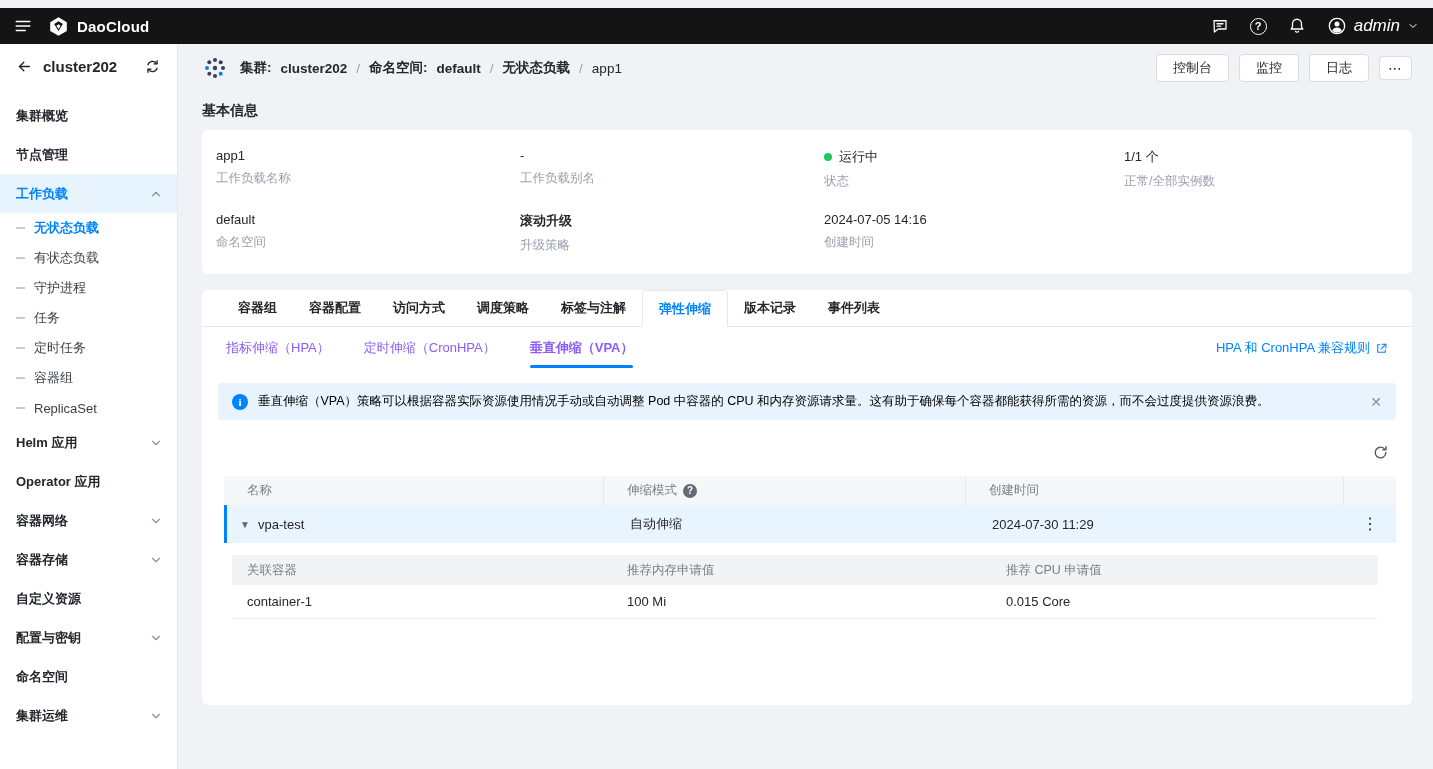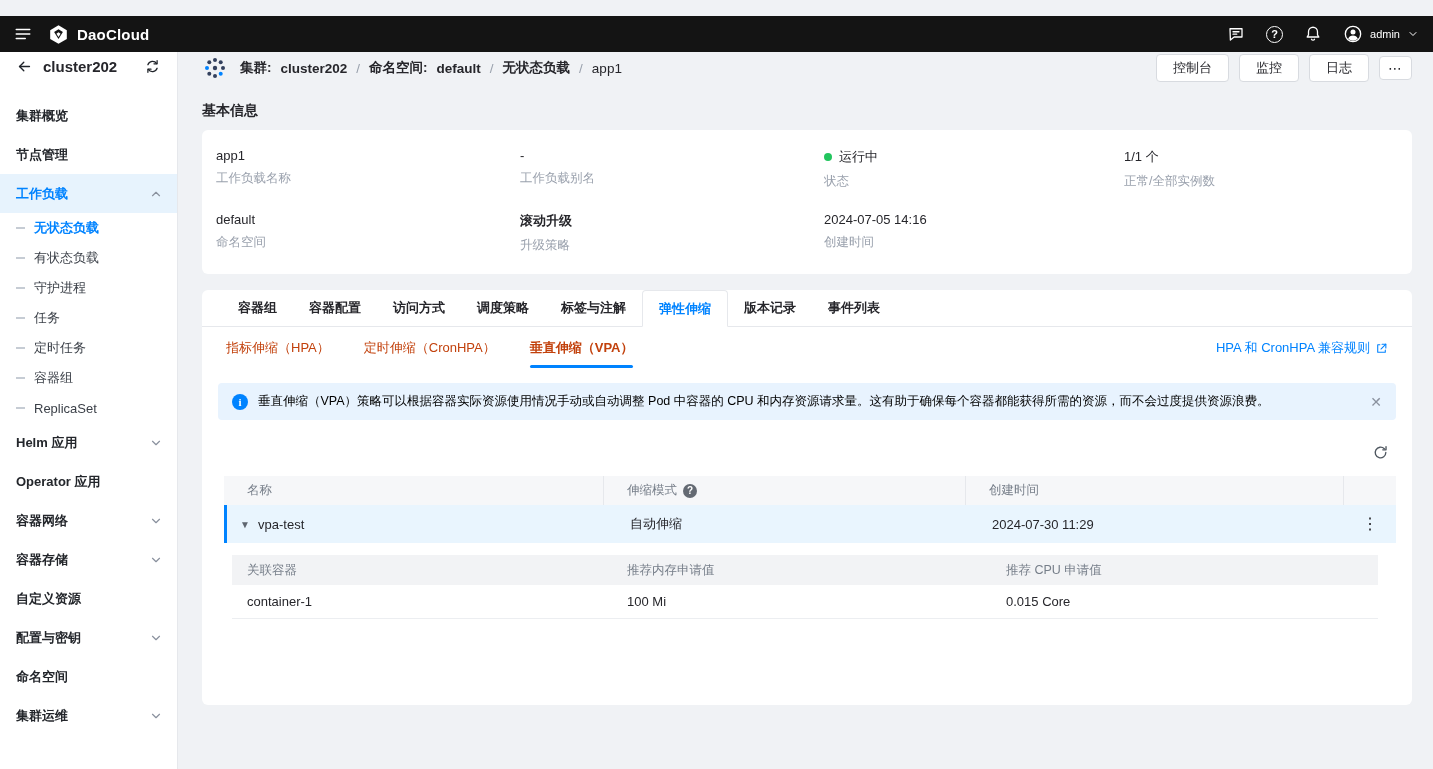--- a/index.html
+++ b/index.html
@@ -6,31 +6,31 @@
     --accent:#0083ff;
     --running:#22c55e;
     --topbar:#141414;
   }
   *{margin:0;padding:0;box-sizing:border-box;}
   html,body{width:1433px;height:769px;overflow:hidden;background:#f0f2f5;
     font-family:"Liberation Sans","DejaVu Sans",sans-serif;color:#26262b;}
   .app{position:relative;width:1433px;height:769px;}
 
   
-  .topbar{position:absolute;top:16px;left:0;right:0;height:36px;background:var(--topbar);
+  .topbar{position:absolute;top:8px;left:0;right:0;height:36px;background:var(--topbar);
     display:flex;align-items:center;padding:0 14px;color:#fff;z-index:30;}
   .tb-left{display:flex;align-items:center;gap:16px;}
   .icon-btn{display:flex;align-items:center;justify-content:center;cursor:pointer;background:none;border:none;color:#fff;}
   .brand{display:flex;align-items:center;gap:8px;}
   .brand-name{font-size:15px;font-weight:bold;letter-spacing:.2px;}
   .tb-right{margin-left:auto;display:flex;align-items:center;gap:21px;}
   .help-circle{width:17px;height:17px;border:1.6px solid #fff;border-radius:50%;
     display:flex;align-items:center;justify-content:center;font-size:11px;font-weight:bold;}
   .user-chip{display:flex;align-items:center;gap:7px;cursor:pointer;}
-  .user-name{font-size:11px;}
+  .user-name{font-size:17px;font-style:italic;}
 
   
   .sidebar{position:absolute;top:36px;left:0;bottom:0;width:178px;background:#fff;
     border-right:1px solid #e6e8ec;overflow:hidden;z-index:20;}
   .cluster-head{height:60px;display:flex;align-items:center;gap:10px;padding:0 16px;}
   .cluster-name{font-size:15px;font-weight:bold;flex:1;}
   .nav-item{height:39px;display:flex;align-items:center;padding:0 14px 0 16px;
     font-size:13px;font-weight:bold;cursor:pointer;color:#23262b;}
   .nav-item .nav-label{flex:1;}
   .nav-item.active{background:#e7f3fd;color:var(--accent);justify-content:center;}
@@ -64,21 +64,21 @@
   .dot{width:8px;height:8px;border-radius:50%;background:var(--running);display:inline-block;}
 
   .tabs-card{margin-top:16px;min-height:415px;padding-bottom:24px;}
   .tab-row{display:flex;align-items:stretch;border-bottom:1px solid #e6e8ec;padding:0 0 0 20px;height:37px;}
   .tab{padding:0 16px;display:flex;align-items:center;font-size:13px;font-weight:bold;
     cursor:pointer;color:#26262b;position:relative;}
   .tab.active{color:var(--accent);background:#fff;border:1px solid #e6e8ec;border-bottom:1px solid #fff;
     border-radius:4px 4px 0 0;margin-bottom:-1px;}
 
   .subtab-row{display:flex;align-items:center;gap:34px;padding:12px 24px 0;}
-  .subtab{font-size:13px;color:#c2410c;cursor:pointer;padding-bottom:11px;position:relative;}
+  .subtab{font-size:13px;color:#8b5cf6;cursor:pointer;padding-bottom:11px;position:relative;}
   .subtab.active{font-weight:bold;}
   .subtab.active::after{content:"";position:absolute;left:0;right:0;bottom:0;height:3px;
     border-radius:2px;background:var(--accent);}
   .compat-link{margin-left:auto;display:flex;align-items:center;gap:5px;color:var(--accent);
     font-size:13px;cursor:pointer;padding-bottom:11px;}
 
   .alert{margin:15px 16px 0;background:#e8f3fe;border-radius:4px;display:flex;
     align-items:center;gap:10px;padding:10px 14px;}
   .info-ic{width:16px;height:16px;border-radius:50%;background:var(--accent);color:#fff;
     font-size:11px;font-weight:bold;display:flex;align-items:center;justify-content:center;flex:none;

